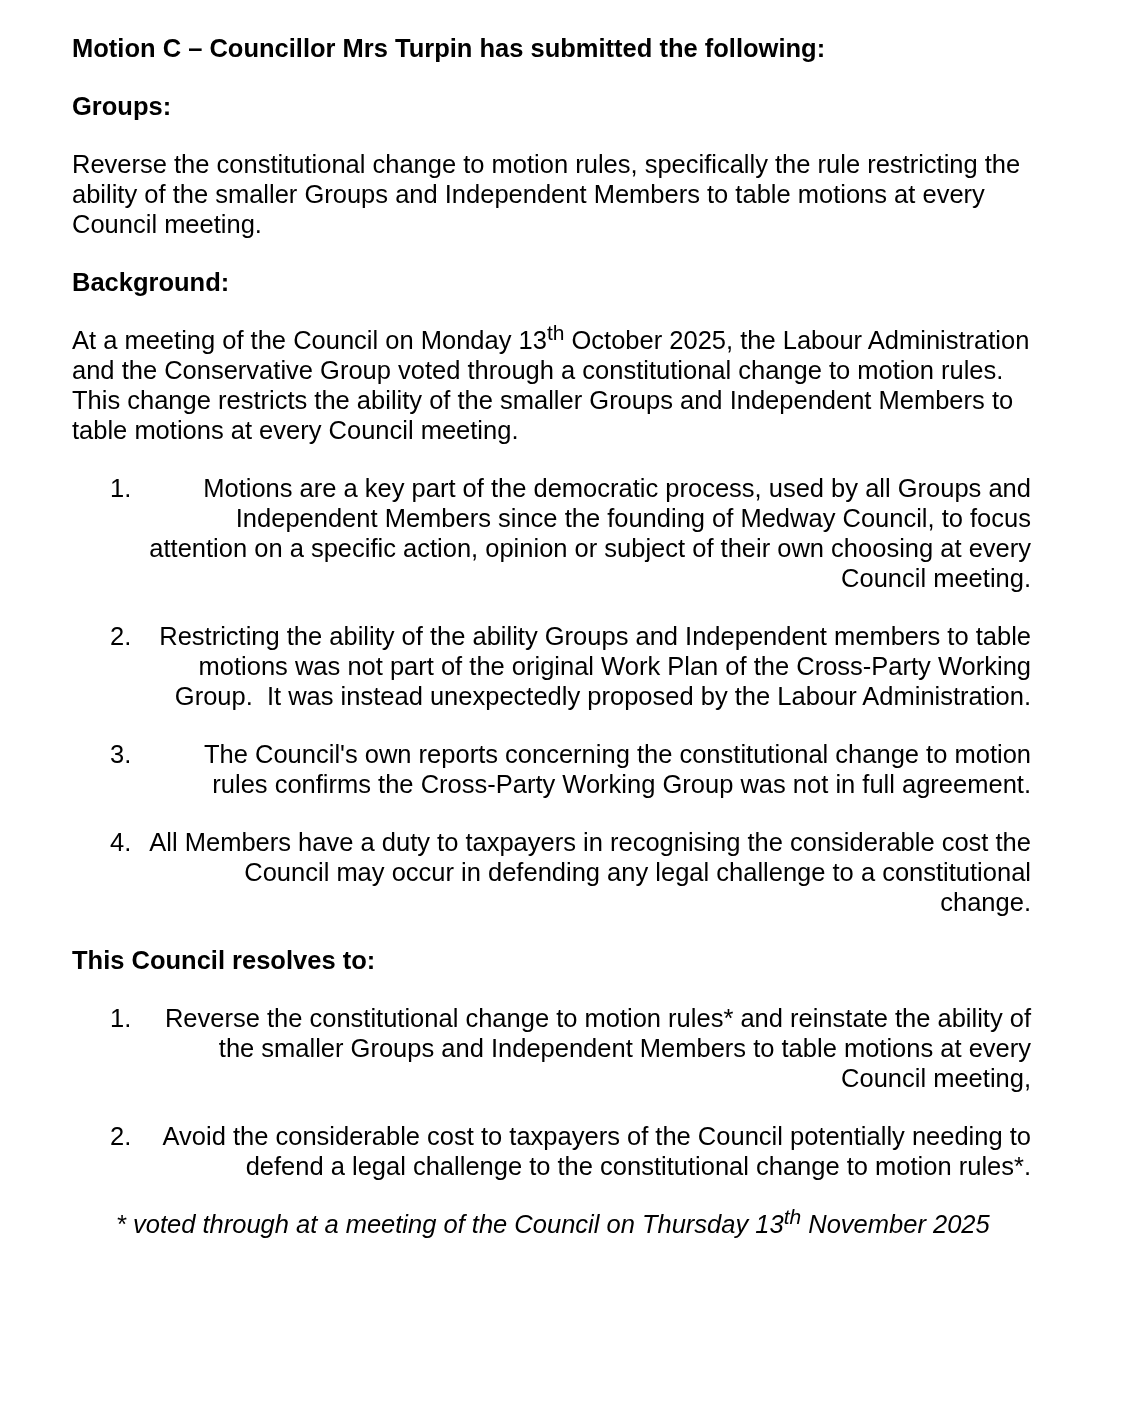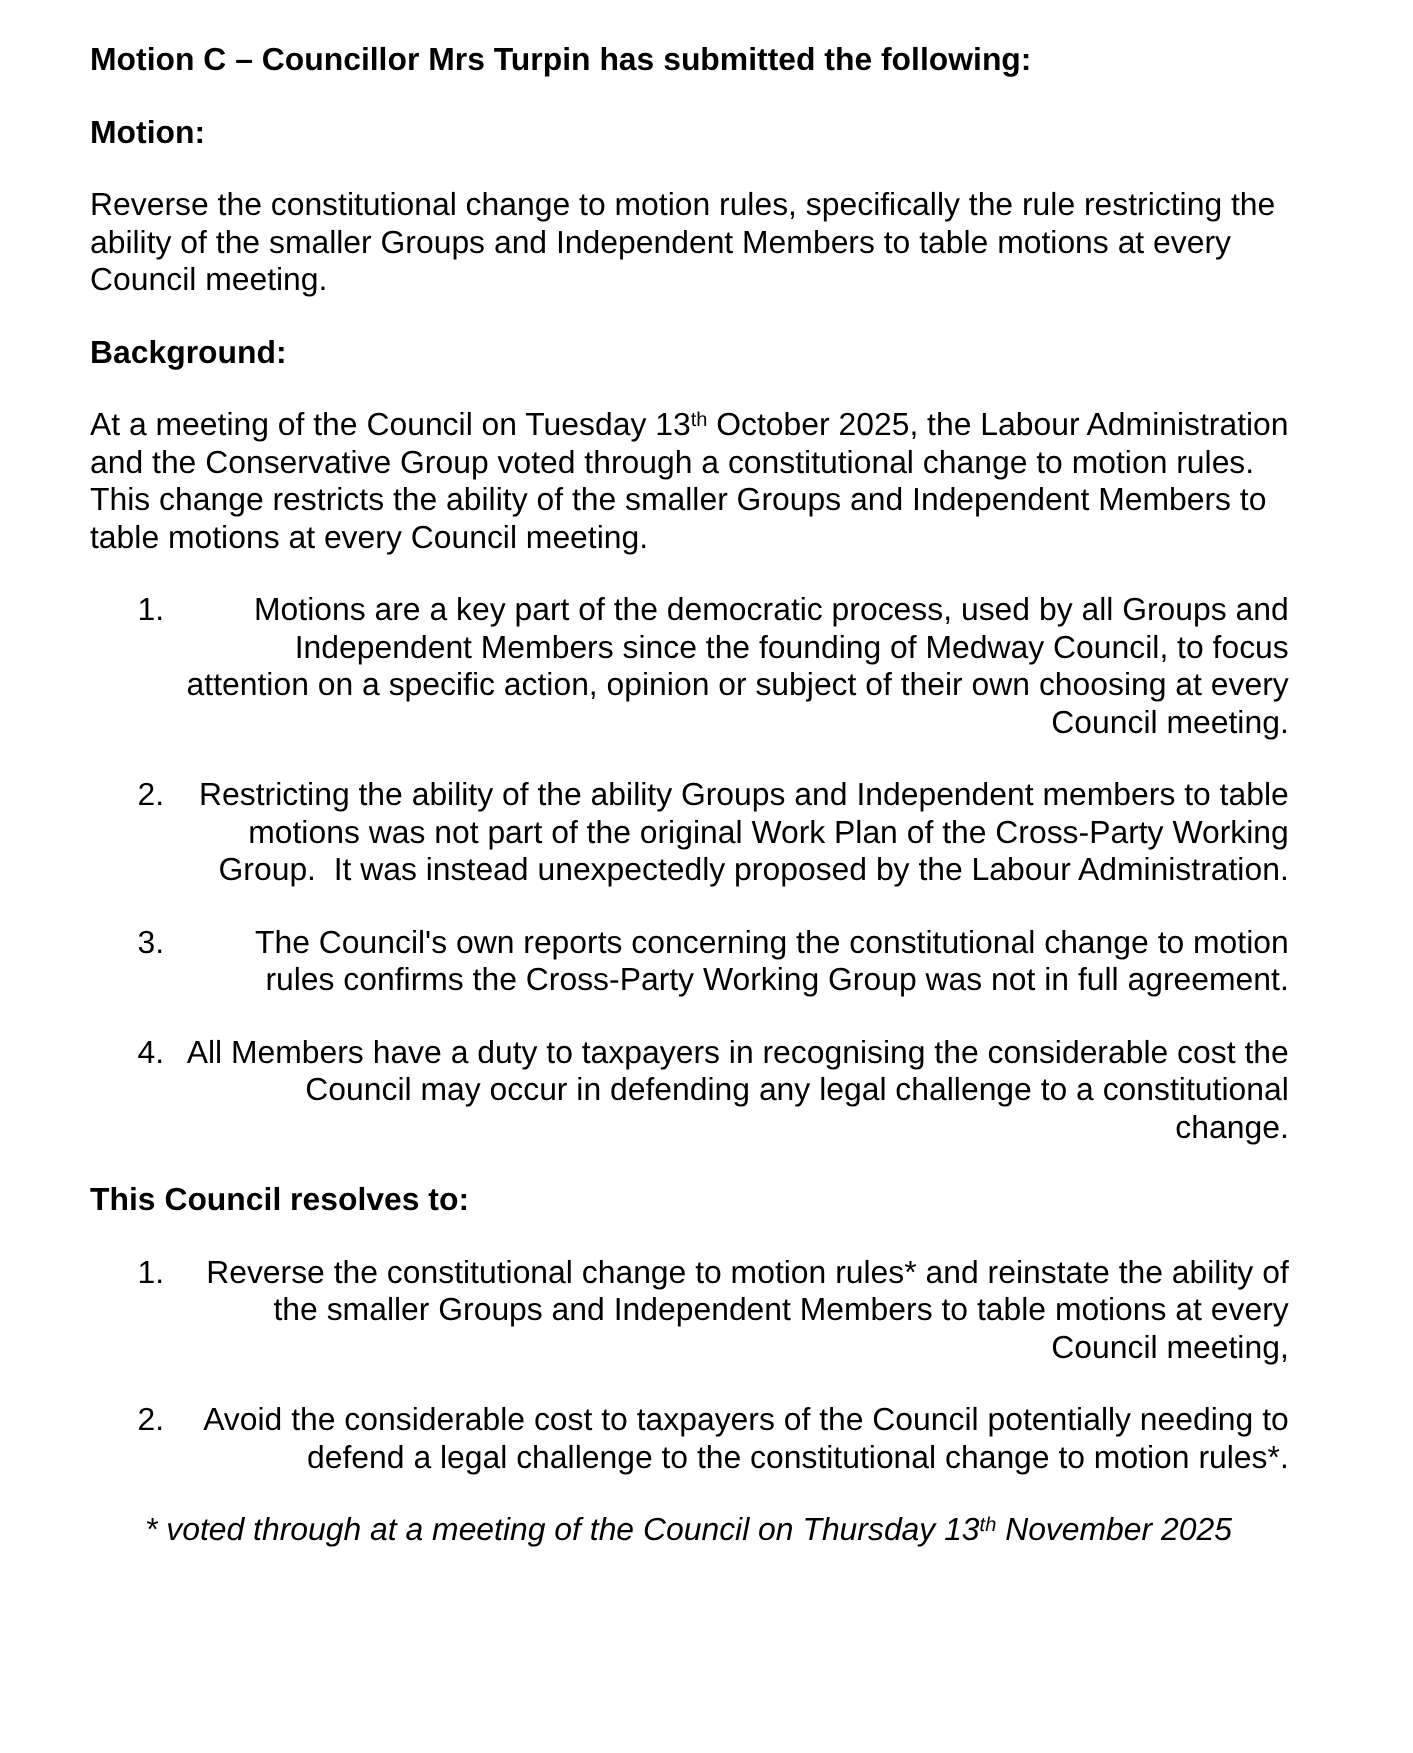--- a/index.html
+++ b/index.html
@@ -46,41 +46,41 @@
   .li-text {
     flex: 1 1 auto;
     white-space: pre-wrap;
     text-align: right;
   }
   .footnote {
     font-style: italic;
     margin-left: 44px;
   }
   sup.ord {
-    font-size: 16px;
+    font-size: 21px;
     line-height: 0;
     vertical-align: baseline;
     position: relative;
     top: -0.42em;
   }
 </style>
 </head>
 <body>
 
 <div class="page">
 
   <p class="h">Motion C – Councillor Mrs Turpin has submitted the following:</p>
 
-  <p class="h">Motion:</p>
+  <p class="h">Groups:</p>
 
   <p>Reverse the constitutional change to motion rules, specifically the rule restricting the ability of the smaller Groups and Independent Members to table motions at every Council meeting.</p>
 
   <p class="h">Background:</p>
 
-  <p><span>At a meeting of the Council on Tuesday 13</span><sup class="ord">th</sup><span> October 2025, the Labour Administration and the Conservative Group voted through a constitutional change to motion rules.  This change restricts the ability of the smaller Groups and Independent Members to table motions at every Council meeting.</span></p>
+  <p><span>At a meeting of the Council on Monday 13</span><sup class="ord">th</sup><span> October 2025, the Labour Administration and the Conservative Group voted through a constitutional change to motion rules.  This change restricts the ability of the smaller Groups and Independent Members to table motions at every Council meeting.</span></p>
 
 
   <div class="list">
     <div class="list-item">
       <span class="li-num">1.</span>
       <span class="li-text">Motions are a key part of the democratic process, used by all Groups and Independent Members since the founding of Medway Council, to focus attention on a specific action, opinion or subject of their own choosing at every Council meeting.</span>
     </div>
     <div class="list-item">
       <span class="li-num">2.</span>
       <span class="li-text">Restricting the ability of the ability Groups and Independent members to table motions was not part of the original Work Plan of the Cross-Party Working Group.  It was instead unexpectedly proposed by the Labour Administration.</span>

